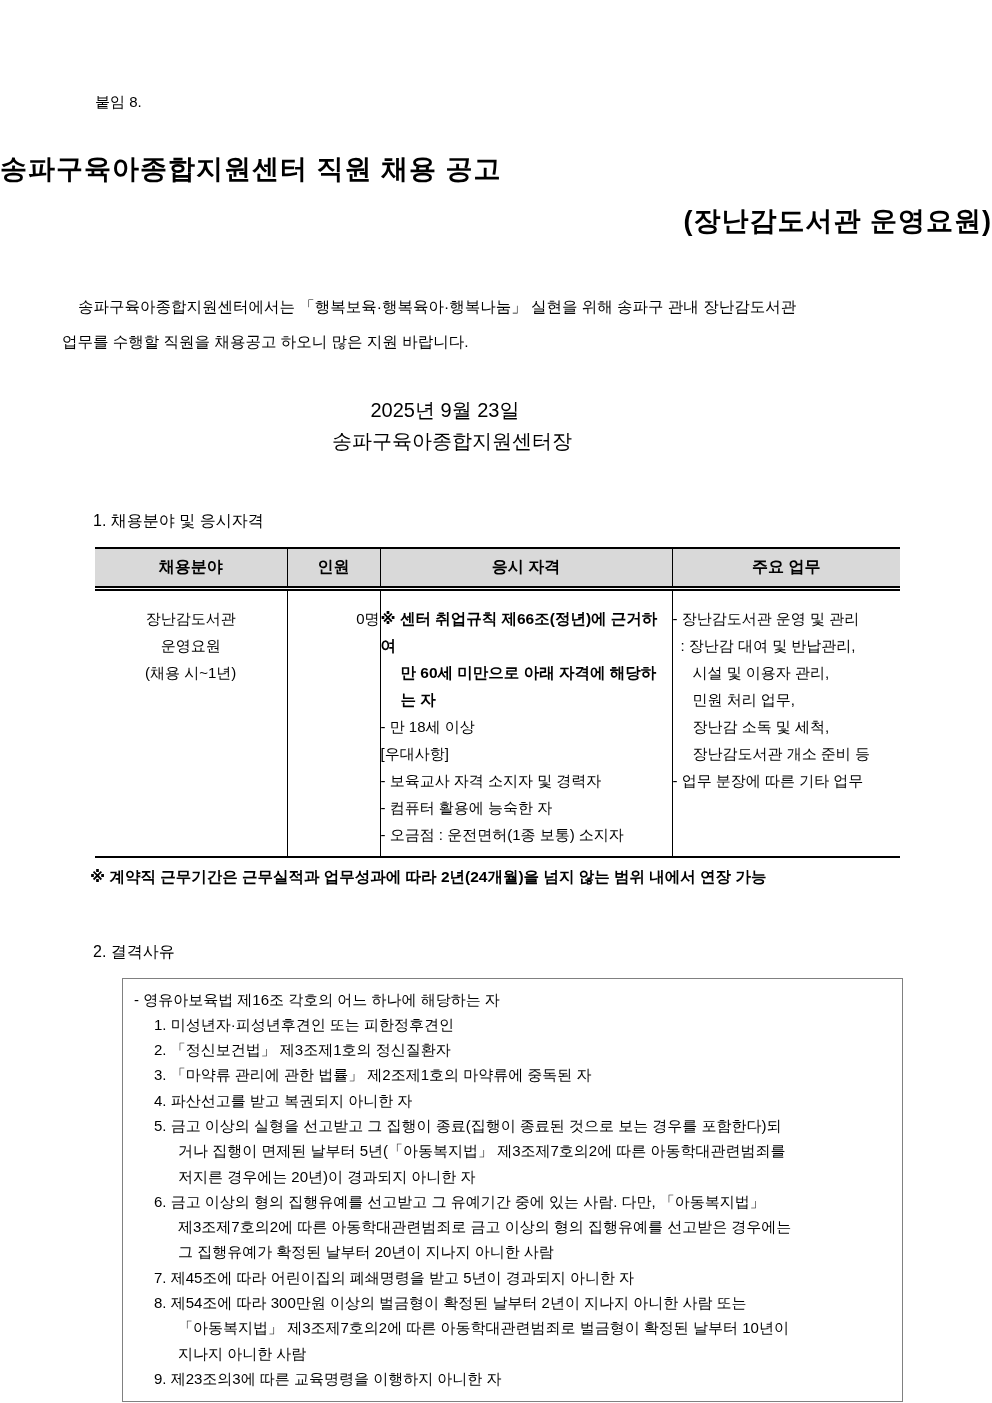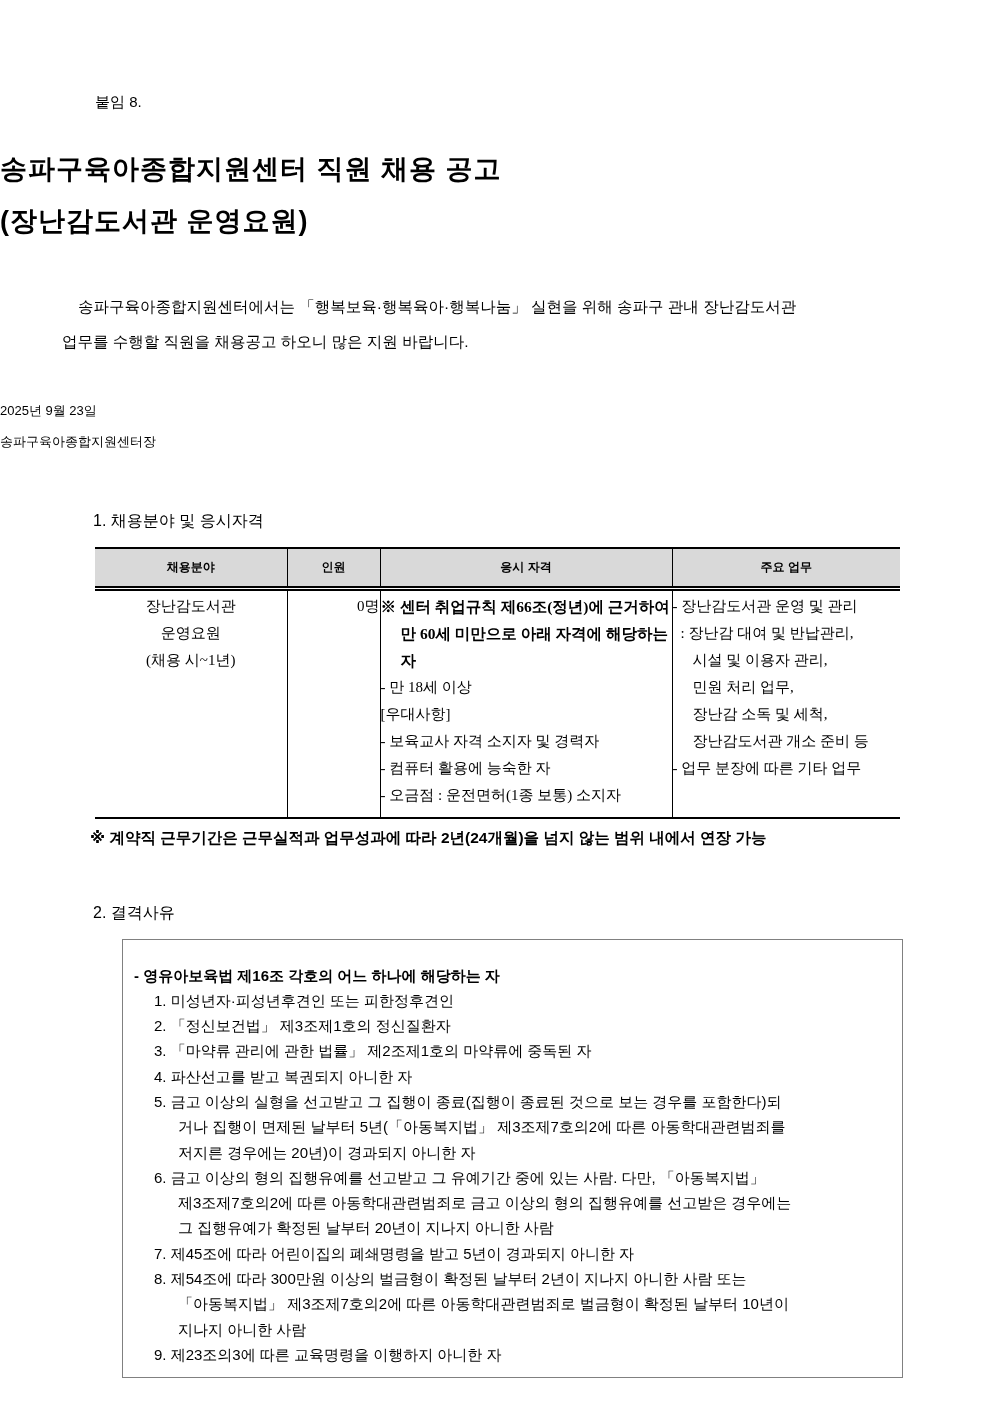--- a/index.html
+++ b/index.html
@@ -7,67 +7,67 @@
   body {
     width:992px; height:1403px; overflow:hidden;
     font-family:"Liberation Sans","DejaVu Sans",sans-serif;
     color:#000;
   }
   .page { position:relative; width:992px; height:1403px; background:#fff; }
 
   .meta { padding:86px 0 0 95px; font-size:15px; line-height:31px; }
 
   .title   { margin-top:34px; text-align:left; font-size:27px; font-weight:bold; letter-spacing:1px; }
-  .subtitle{ margin-top:16px; text-align:left; font-size:27px; font-weight:bold; letter-spacing:1px; }
+  .subtitle{ margin-top:16px; text-align:right; font-size:27px; font-weight:bold; letter-spacing:1px; }
 
   .intro { margin:50px 40px 0 62px; font-size:15.5px; line-height:35px; }
   .intro .first { padding-left:16px; }
 
-  .dateblock { margin:36px 88px 0 0; text-align:left; font-size:13px; line-height:31px; }
+  .dateblock { margin:36px 88px 0 0; text-align:center; font-size:20px; line-height:31px; }
   .dateblock .date { padding-right:14px; }
 
   .sec-heading { margin:54px 0 0 93px; font-size:16px; }
 
   table.recruit {
     margin:15px 0 0 95px; width:805px;
     border-collapse:collapse; table-layout:fixed;
     border-top:2.5px solid #000; border-bottom:2.5px solid #000;
     font-size:15px;
   }
   table.recruit col.c1{width:192px} table.recruit col.c2{width:93px}
   table.recruit col.c3{width:292px} table.recruit col.c4{width:228px}
   table.recruit th {
-    background:#d9d9d9; font-weight:bold; font-size:12px;
+    background:#d9d9d9; font-weight:bold; font-size:16px;
     height:40px; text-align:center;
     border-bottom:5px double #000; border-left:1px solid #000;
   }
   table.recruit th:first-child { border-left:none; }
   table.recruit td {
     vertical-align:top; border-left:1px solid #000;
-    padding:2px 0 8px 0; line-height:27px;font-family:Liberation Serif, serif;
+    padding:14px 0 8px 0; line-height:27px;
   }
   table.recruit td:first-child { border-left:none; }
   td.cell-field { vertical-align:middle; text-align:center; }
   td.cell-field .gap { }
   td.cell-count { vertical-align:middle; text-align:right; }
   td.cell-qual  { padding-left:12px;margin-left:20px; }
   td.cell-duty  { padding-left:8px; }
   .bold { font-weight:bold; font-size:15.5px; }
   .ind1 { padding-left:8px; }
   .ind2 { padding-left:20px; }
 
   .note { margin:9px 0 0 90px; font-size:15.5px; font-weight:bold; }
 
   .box {
     margin:15px 0 0 122px; width:781px;
     border:1px solid #808080;
     padding:8px 6px 10px 11px;
     font-size:15px; line-height:25.3px;
   }
-  .box .b   { font-weight:bold;margin-top:15px; }
+  .box .b   { font-weight:normal; }
   .box .lv2 { padding-left:20px; }
   .box .lv2c{ padding-left:44px; }
 </style>
 </head>
 <body>
 
 <div class="page">
 
   <div class="meta">
     <div>붙임 8.</div>

